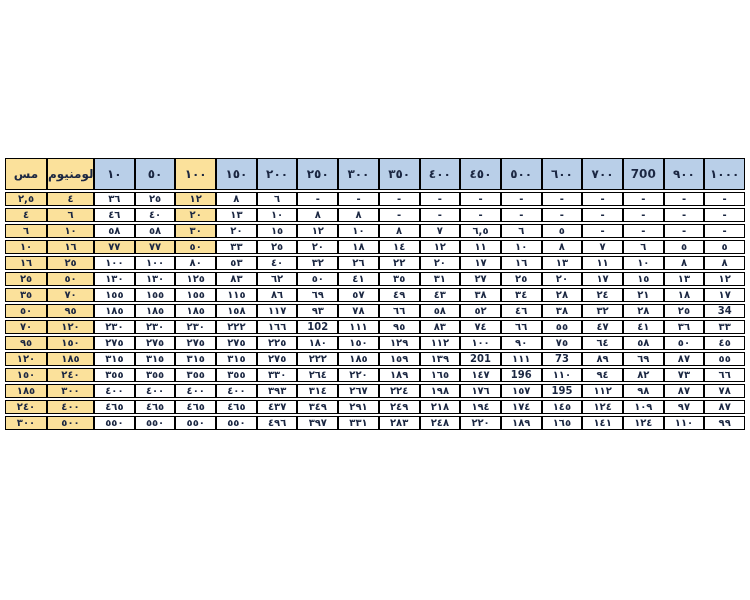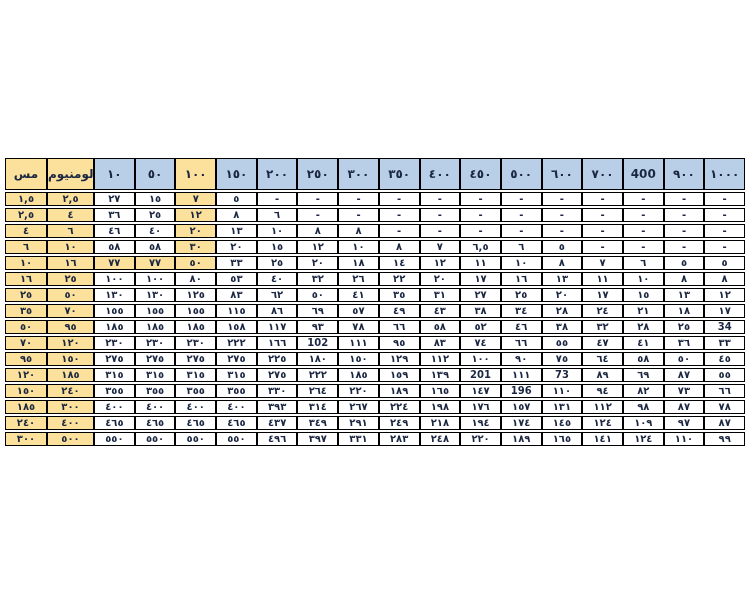--- a/index.html
+++ b/index.html
@@ -58,46 +58,26 @@
           <th>١٥٠</th>
           <th>٢٠٠</th>
           <th>٢٥٠</th>
           <th>٣٠٠</th>
           <th>٣٥٠</th>
           <th>٤٠٠</th>
           <th>٤٥٠</th>
           <th>٥٠٠</th>
           <th>٦٠٠</th>
           <th>٧٠٠</th>
-          <th>400</th>
+          <th>700</th>
           <th>٩٠٠</th>
           <th>١٠٠٠</th>
         </tr>
     </thead>
     <tbody>
-        <tr>
-          <td class="tan">١,٥</td>
-          <td class="tan">٢,٥</td>
-          <td>٢٧</td>
-          <td>١٥</td>
-          <td class="tan">٧</td>
-          <td>٥</td>
-          <td>-</td>
-          <td>-</td>
-          <td>-</td>
-          <td>-</td>
-          <td>-</td>
-          <td>-</td>
-          <td>-</td>
-          <td>-</td>
-          <td>-</td>
-          <td>-</td>
-          <td>-</td>
-          <td>-</td>
-        </tr>
         <tr>
           <td class="tan">٢,٥</td>
           <td class="tan">٤</td>
           <td>٣٦</td>
           <td>٢٥</td>
           <td class="tan">١٢</td>
           <td>٨</td>
           <td>٦</td>
           <td>-</td>
           <td>-</td>
@@ -338,21 +318,21 @@
           <td>٤٠٠</td>
           <td>٤٠٠</td>
           <td>٤٠٠</td>
           <td>٣٩٣</td>
           <td>٣١٤</td>
           <td>٢٦٧</td>
           <td>٢٢٤</td>
           <td>١٩٨</td>
           <td>١٧٦</td>
           <td>١٥٧</td>
-          <td>١٣١</td>
+          <td>195</td>
           <td>١١٢</td>
           <td>٩٨</td>
           <td>٨٧</td>
           <td>٧٨</td>
         </tr>
         <tr>
           <td class="tan">٢٤٠</td>
           <td class="tan">٤٠٠</td>
           <td>٤٦٥</td>
           <td>٤٦٥</td>

